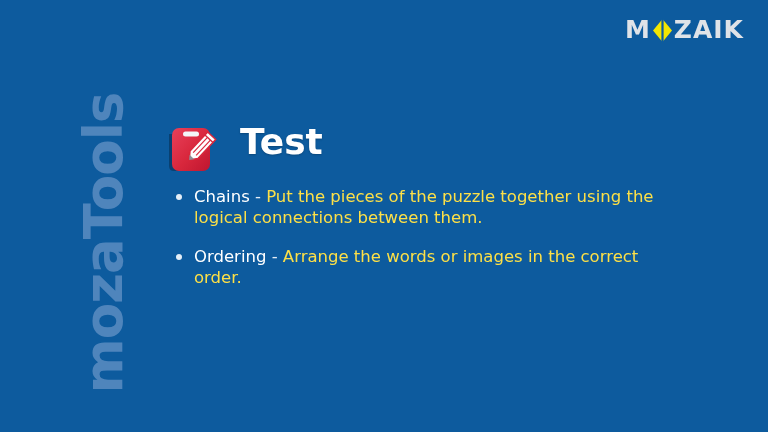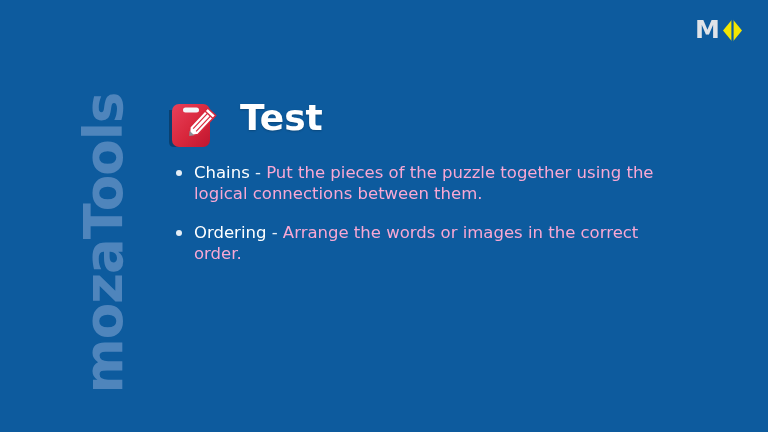--- a/index.html
+++ b/index.html
@@ -65,21 +65,21 @@
     color: #4f85bc;
     white-space: nowrap;
     line-height: 1;
     user-select: none;
   }
 
   
   #content {
     position: absolute;
     left: 164px;
-    top: 96px;
+    top: 120px;
     width: 580px;
   }
 
   #title-row {
     display: flex;
     align-items: flex-start;
     height: 56px;
   }
 
   #test-icon {
@@ -125,35 +125,36 @@
     width: 6px;
     height: 6px;
     border-radius: 50%;
     background: #e4eef7;
   }
   .feature-term {
     font-weight: normal;
     color: #ffffff;
   }
   .feature-sep { color: #e4eef7; }
-  .feature-desc { color: #f9a8d4; }
+  .feature-desc { color: #fde047; }
 </style>
 </head>
 <body>
 
 <div id="slide">
 
   <div id="brand-logo">
     <span class="logo-letters">M</span>
     <span class="logo-diamond-wrap">
       <svg width="21" height="25" viewBox="0 0 21 25">
         <polygon points="10.5,1 20,12.5 10.5,24 1,12.5" fill="#f2e600"></polygon>
         <rect x="9.4" y="1" width="2.2" height="23" fill="#0d5b9e"></rect>
       </svg>
     </span>
+    <span class="logo-letters">ZAIK</span>
   </div>
 
   <div id="watermark">mozaTools</div>
 
   <div id="content">
 
     <div id="title-row">
 
       <div id="test-icon">
         <svg width="58" height="56" viewBox="0 0 58 56">

